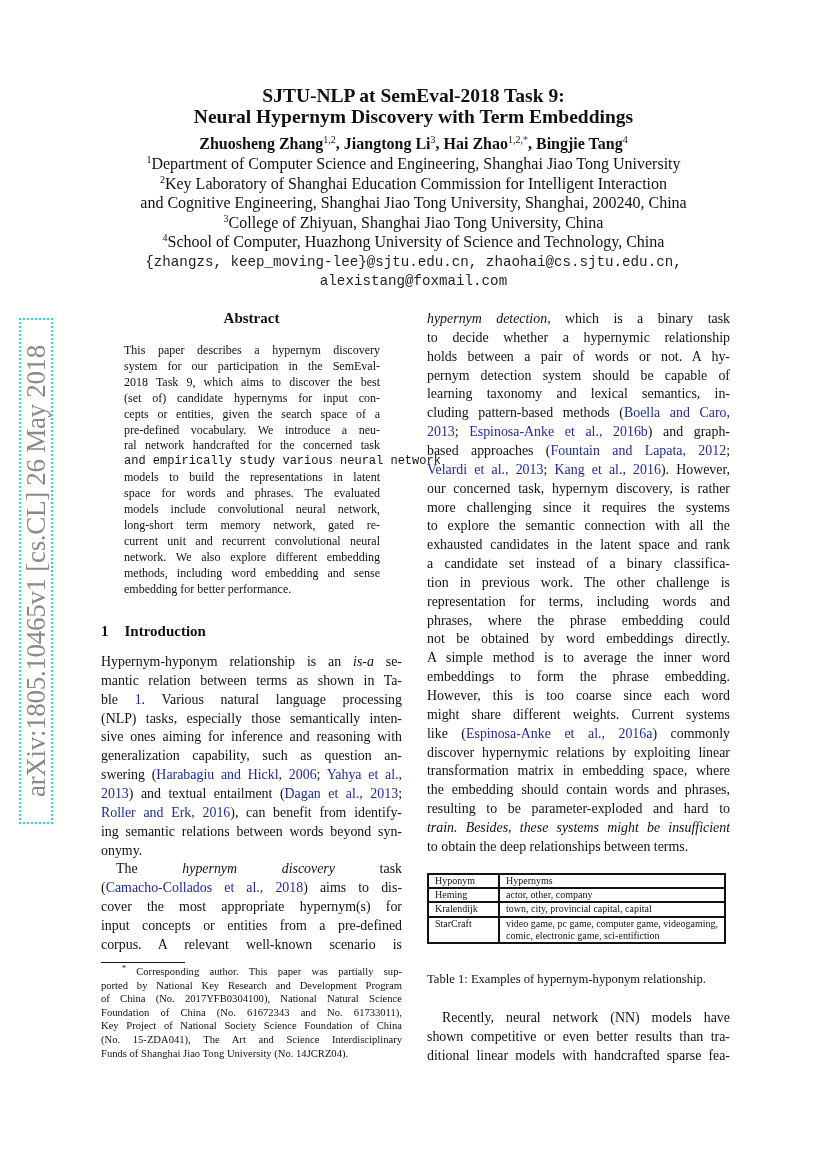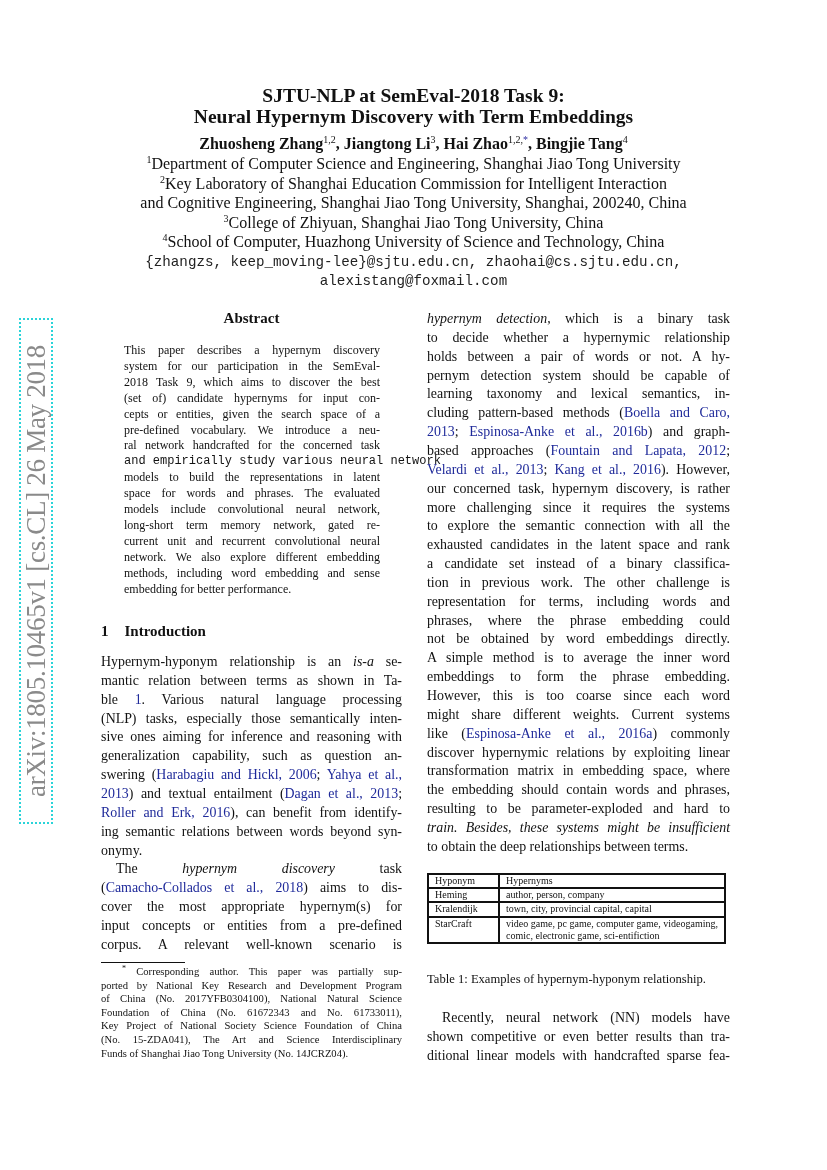--- a/index.html
+++ b/index.html
@@ -139,21 +139,21 @@
   </div>
 
 <table class="hyp">
   <tbody>
     <tr>
       <td>Hyponym</td>
       <td>Hypernyms</td>
     </tr>
     <tr>
       <td>Heming</td>
-      <td>author, person, company</td>
+      <td>actor, other, company</td>
     </tr>
     <tr>
       <td>Kralendijk</td>
       <td>town, city, provincial capital, capital</td>
     </tr>
     <tr>
       <td>StarCraft</td>
       <td>
           <span class="hyp-text">video game, pc game, computer game, videogaming, comic, electronic game, sci-entifiction</span>
         </td>

